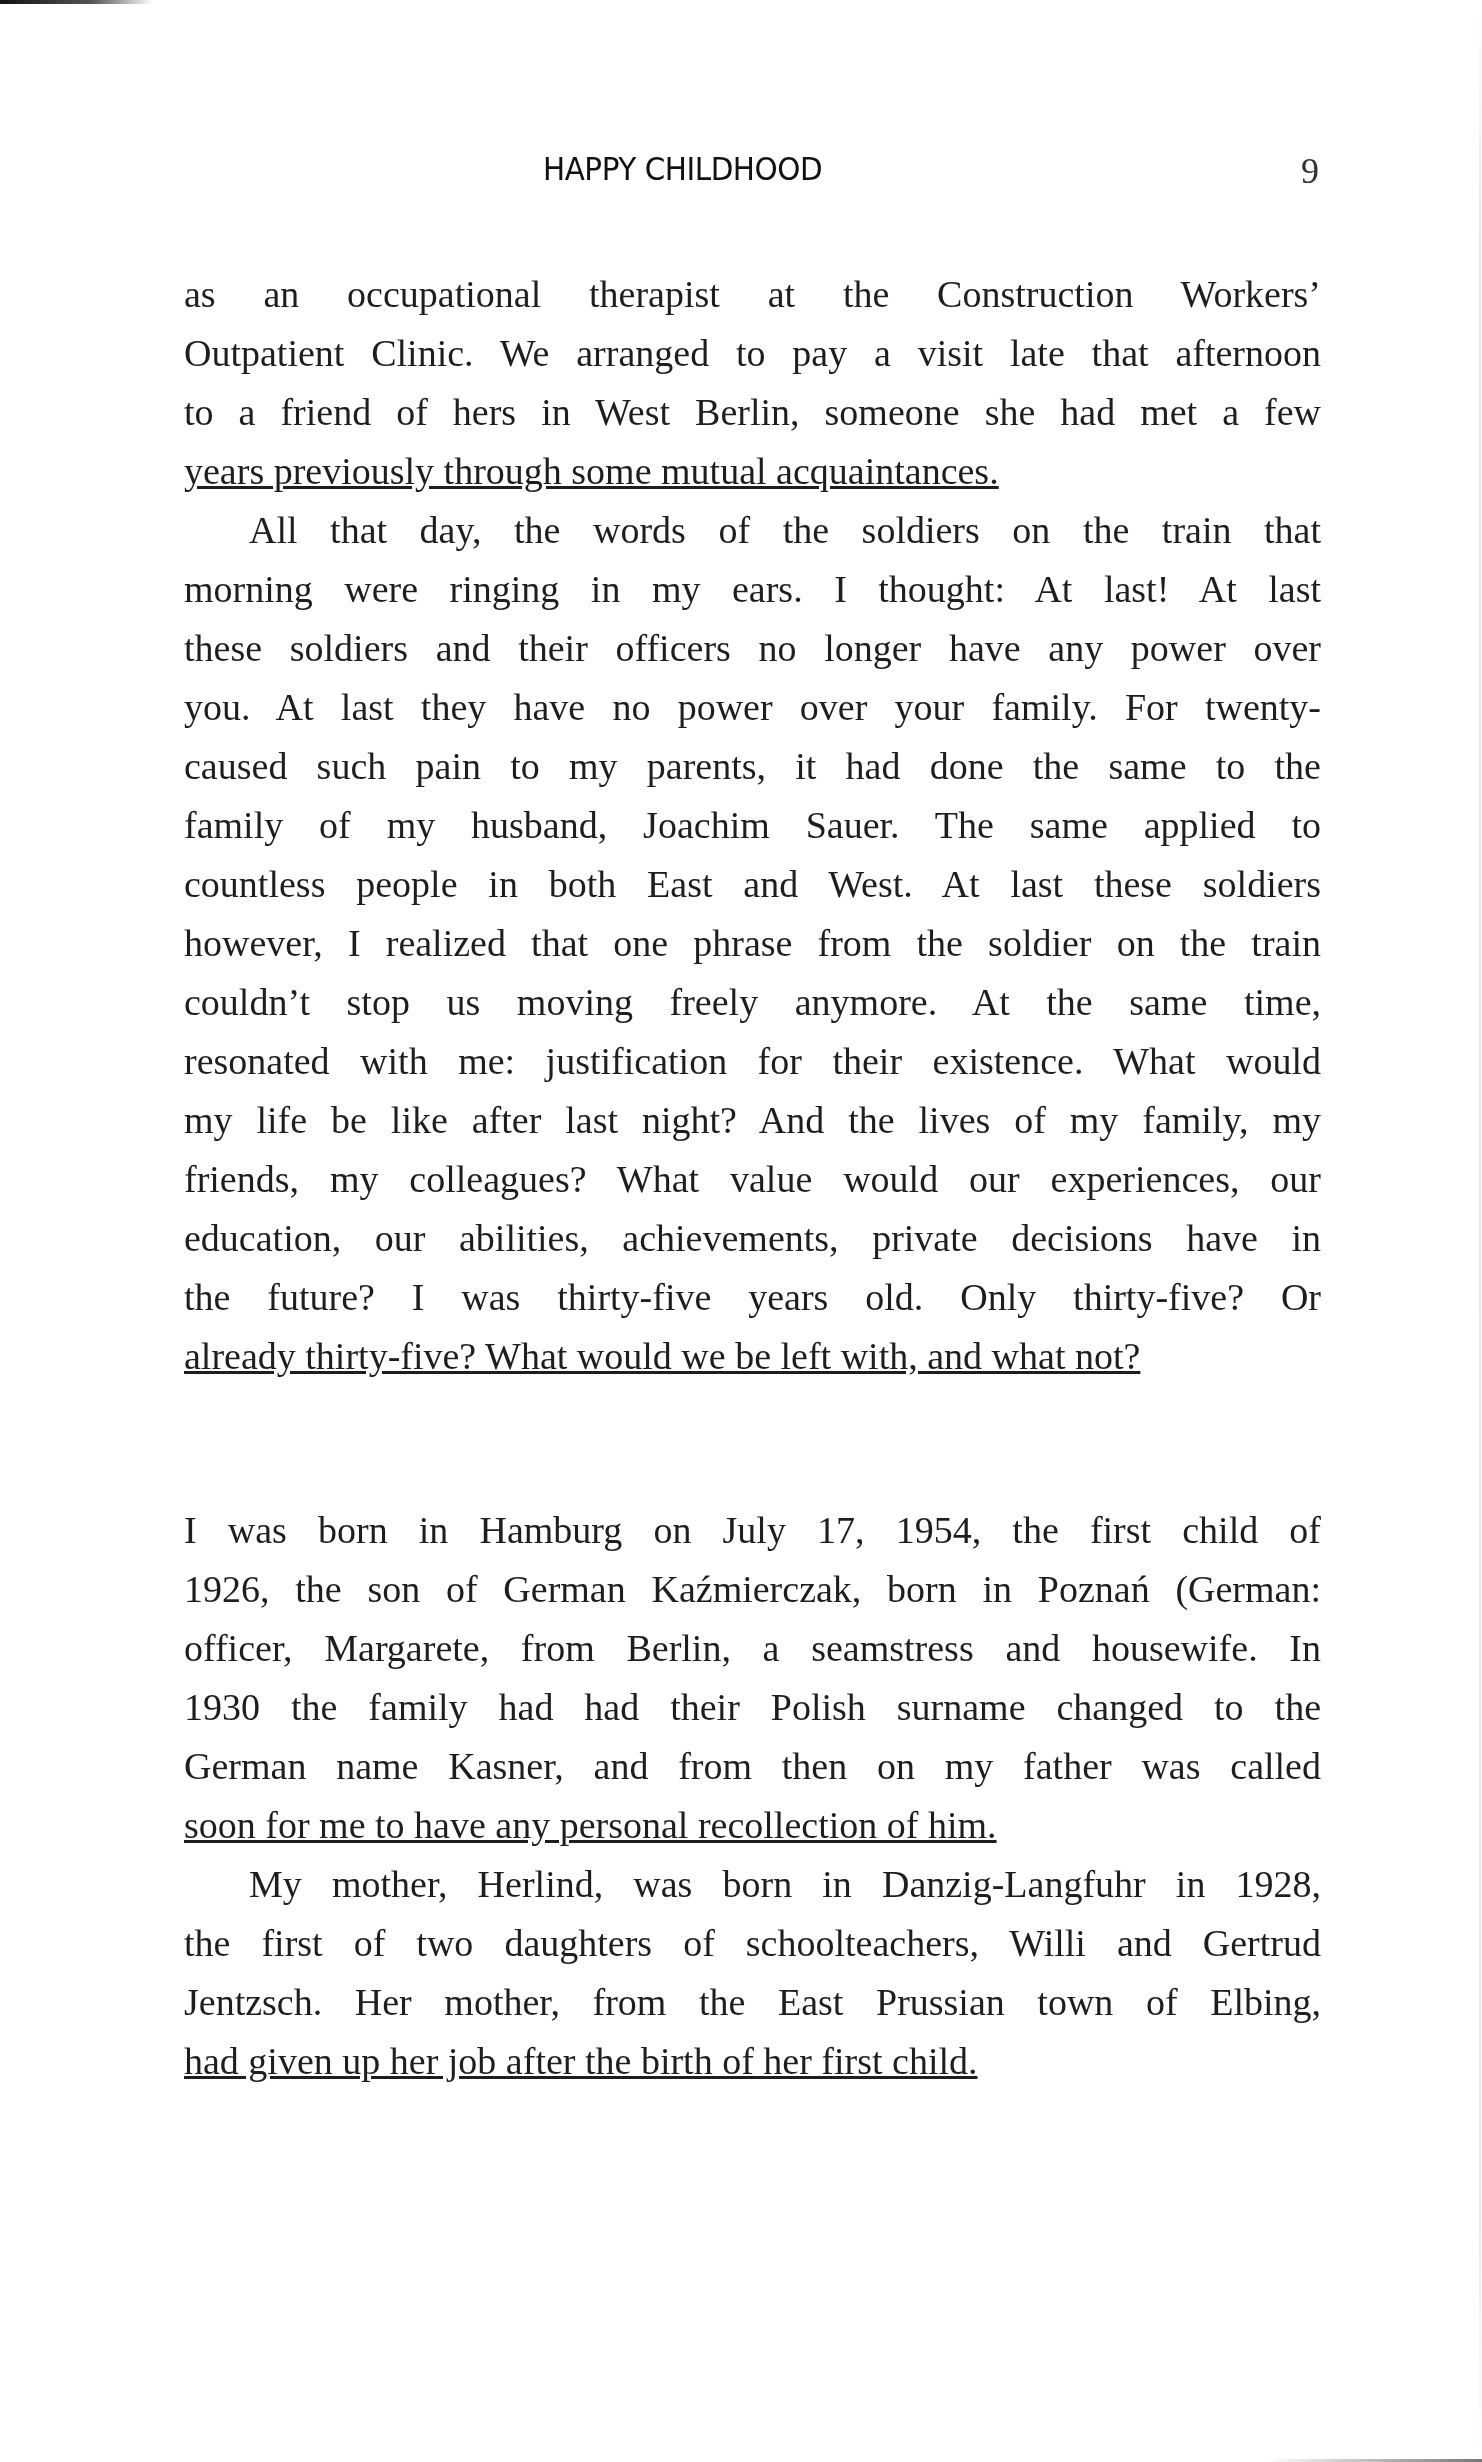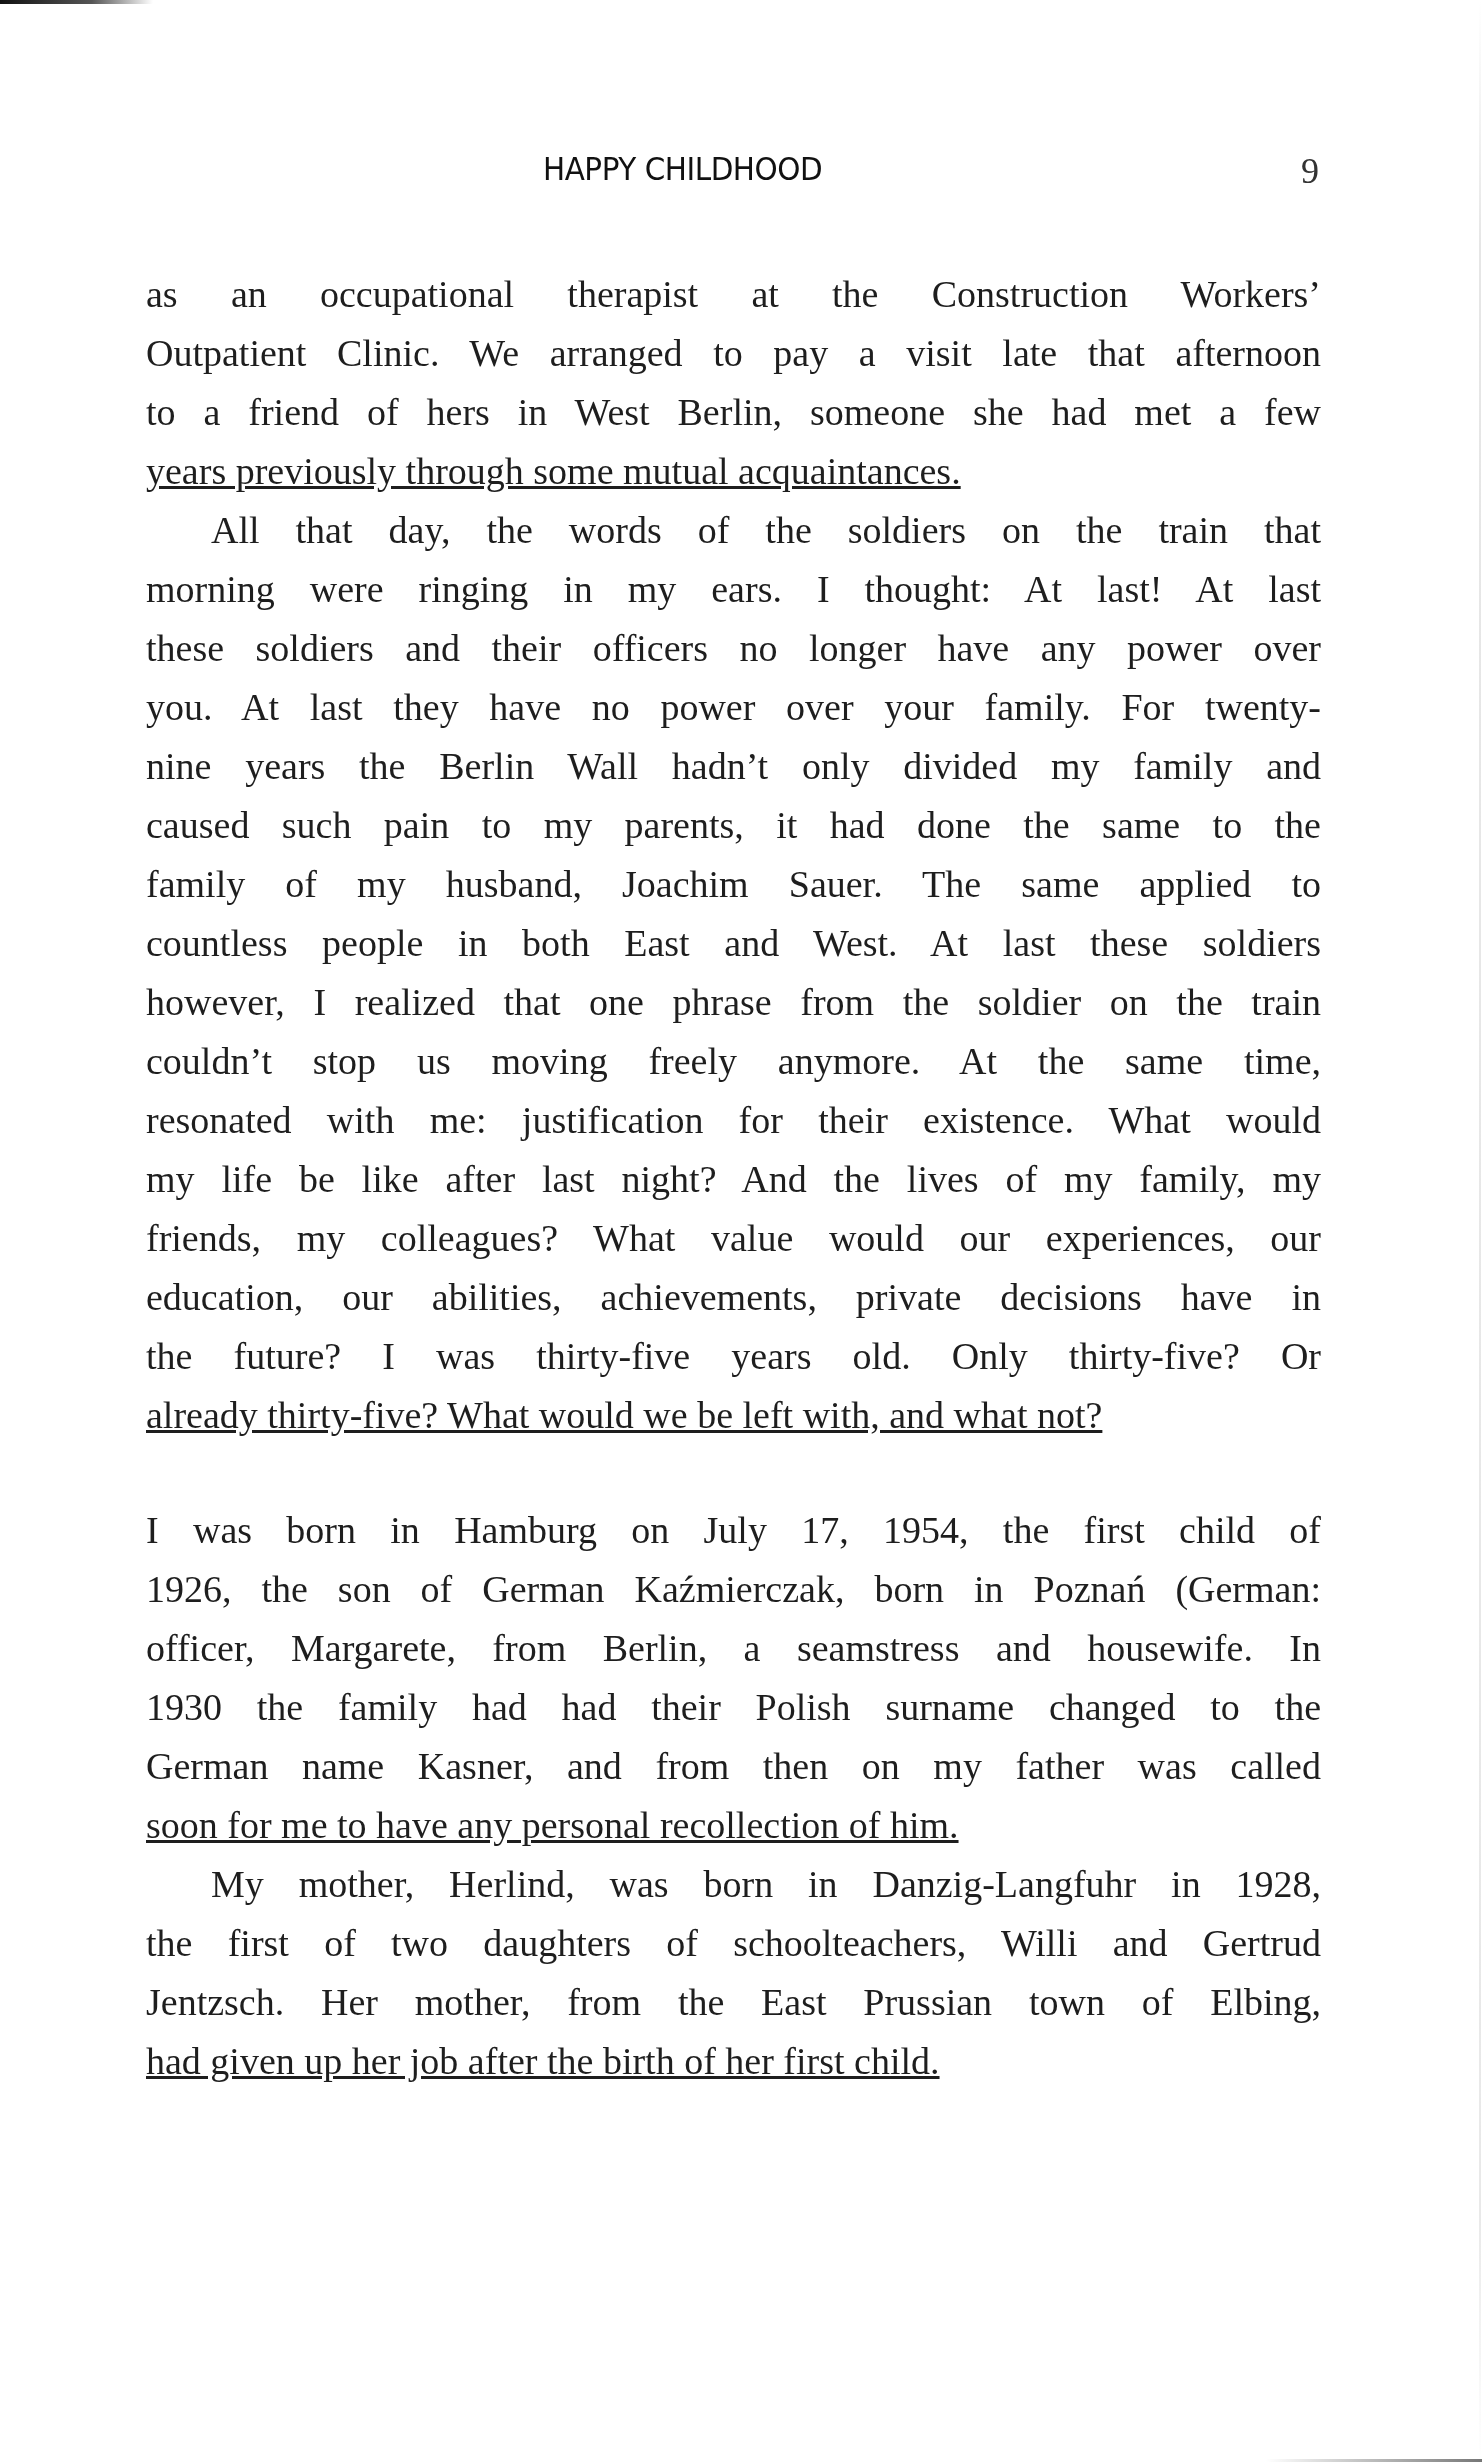--- a/index.html
+++ b/index.html
@@ -74,20 +74,21 @@
     font-size: 38px;
     line-height: 59px;
     color: #1e1e1e;
   }
   .line {
     display: block;
     white-space: nowrap;
     text-align: justify;
     text-align-last: justify;
     height: 59px;
+    margin-left: 38px;
   }
   .line.last {
     text-align-last: left;
     text-decoration: underline;
   }
   .line.indent {
     padding-left: 65px;
   }
   .block-1 { top: 265px; }
   .block-2 { top: 1501px; }
@@ -110,21 +111,20 @@
       <span class="line">as an occupational therapist at the Construction Workers’</span>
       <span class="line">Outpatient Clinic. We arranged to pay a visit late that afternoon</span>
       <span class="line">to a friend of hers in West Berlin, someone she had met a few</span>
       <span class="line last">years previously through some mutual acquaintances.</span>
     </div>
     <div>
       <span class="line indent">All that day, the words of the soldiers on the train that</span>
       <span class="line">morning were ringing in my ears. I thought: At last! At last</span>
       <span class="line">these soldiers and their officers no longer have any power over</span>
       <span class="line">you. At last they have no power over your family. For twenty-</span>
-      <span class="line">nine years the Berlin Wall hadn’t only divided my family and</span>
       <span class="line">caused such pain to my parents, it had done the same to the</span>
       <span class="line">family of my husband, Joachim Sauer. The same applied to</span>
       <span class="line">countless people in both East and West. At last these soldiers</span>
       <span class="line">however, I realized that one phrase from the soldier on the train</span>
       <span class="line">couldn’t stop us moving freely anymore. At the same time,</span>
       <span class="line">resonated with me: justification for their existence. What would</span>
       <span class="line">my life be like after last night? And the lives of my family, my</span>
       <span class="line">friends, my colleagues? What value would our experiences, our</span>
       <span class="line">education, our abilities, achievements, private decisions have in</span>
       <span class="line">the future? I was thirty-five years old. Only thirty-five? Or</span>

